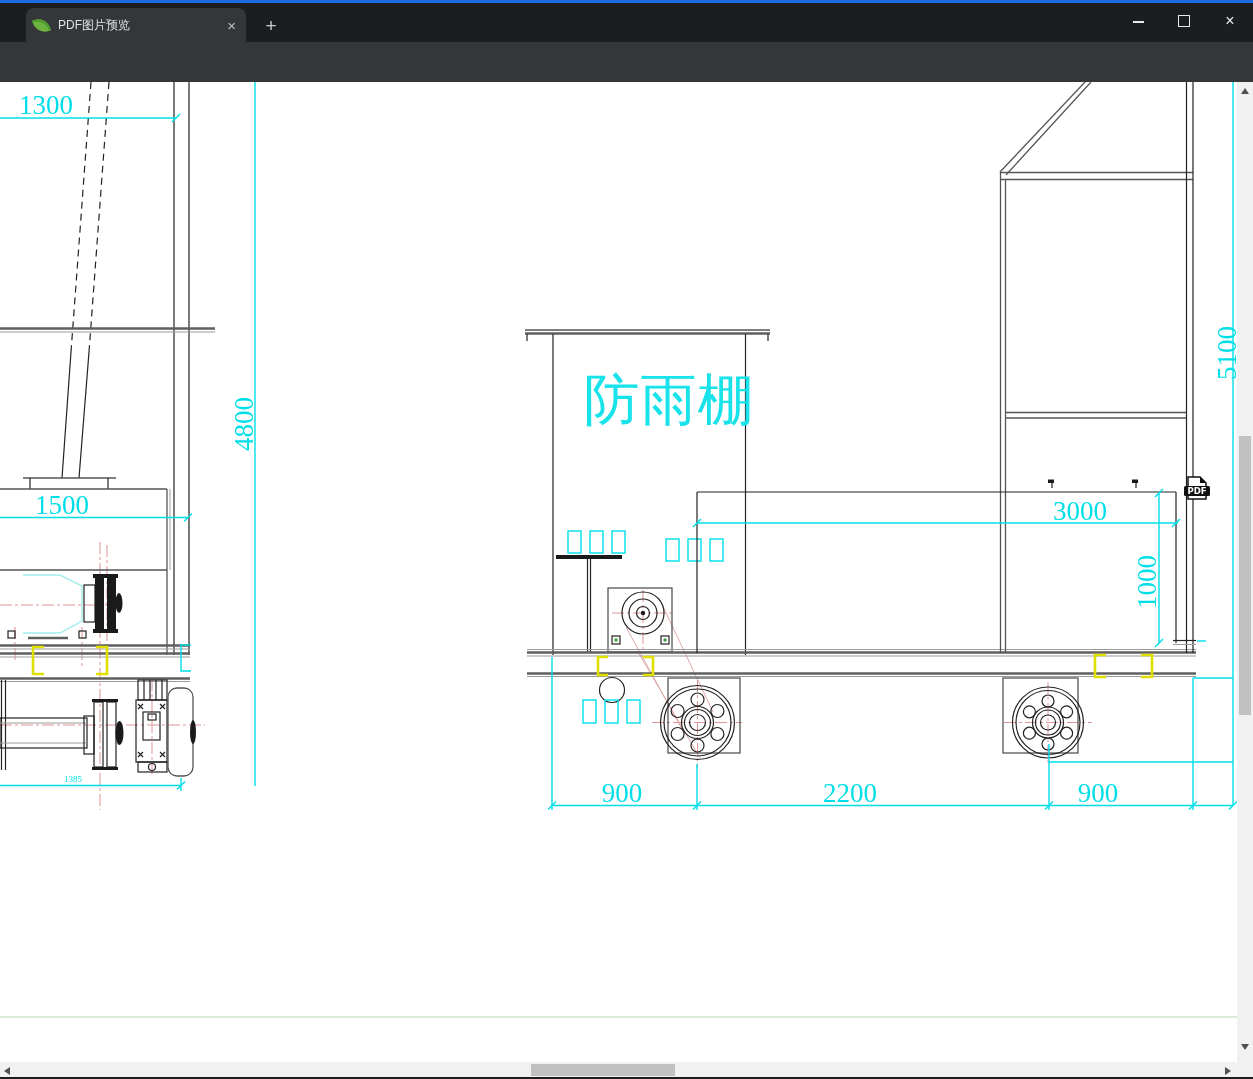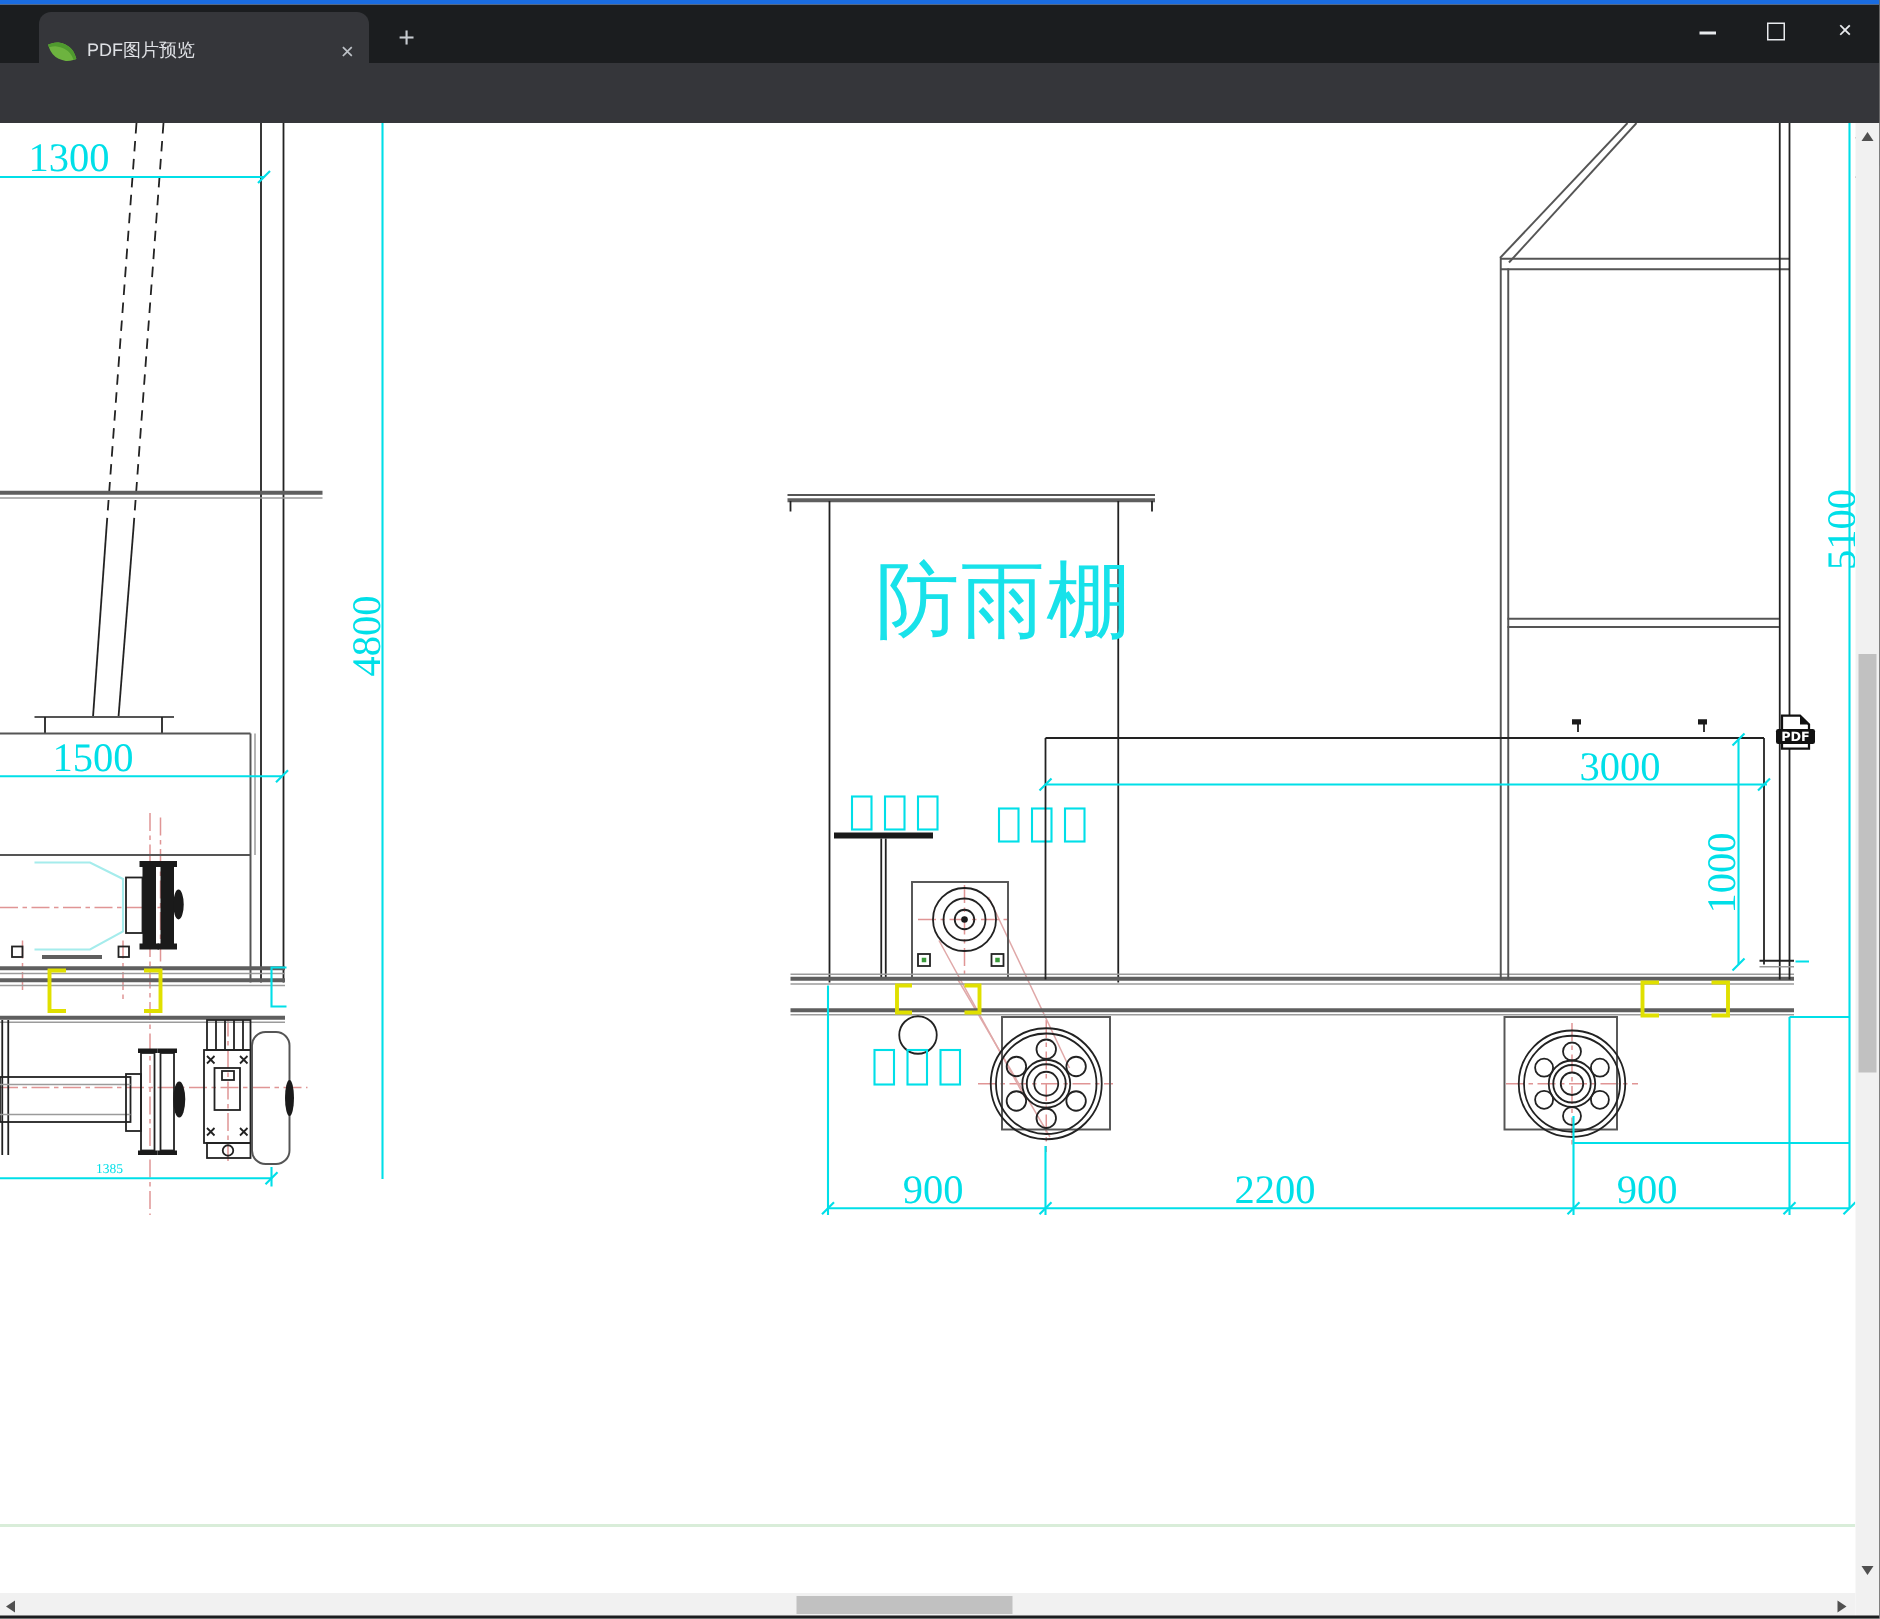--- a/index.html
+++ b/index.html
@@ -2,21 +2,21 @@
 <html><head>
 <meta charset="utf-8">
 <style>
   html,body{margin:0;padding:0;background:#000;}
   #win{position:relative;width:1253px;height:1079px;background:#fff;overflow:hidden;
        font-family:"Liberation Sans",sans-serif;}
   
   #topline{position:absolute;left:0;top:0;width:1253px;height:3px;background:#1a6ce0;}
   #tabstrip{position:absolute;left:0;top:3px;width:1253px;height:39px;background:#1b1d1f;}
   #tab{position:absolute;left:26px;top:5px;width:220px;height:34px;background:#35363a;
-       border-radius:8px 8px 0 0;display:flex;align-items:flex-end;padding:0 8px;box-sizing:border-box;}
+       border-radius:8px 8px 0 0;display:flex;align-items:center;padding:0 8px;box-sizing:border-box;}
   .leaf{width:15px;height:15px;background:#6db33f;border-radius:0 85% 0 85%;
         transform:rotate(-18deg);flex:0 0 auto;box-shadow:inset -2px 2px 0 #4f9a2e;}
   #tab .title{color:#dfe1e5;font-size:12px;margin-left:9px;white-space:nowrap;overflow:hidden;flex:1;}
   #tab .close{color:#bdc1c6;font-size:15px;line-height:15px;padding:0 2px;cursor:default;}
   #newtab{position:absolute;left:258px;top:10px;width:26px;height:26px;color:#c7cbd0;
           font-size:19px;line-height:25px;text-align:center;border-radius:50%;}
   #wincontrols{position:absolute;right:0;top:3px;height:30px;display:flex;}
   #wincontrols div{width:46px;height:30px;color:#e8eaed;text-align:center;}
   .wc-min i{display:block;width:11px;height:1.5px;background:#e8eaed;margin:15px auto 0;}
   .wc-max i{display:block;width:10px;height:10px;border:1.2px solid #e8eaed;margin:9px auto 0;}

